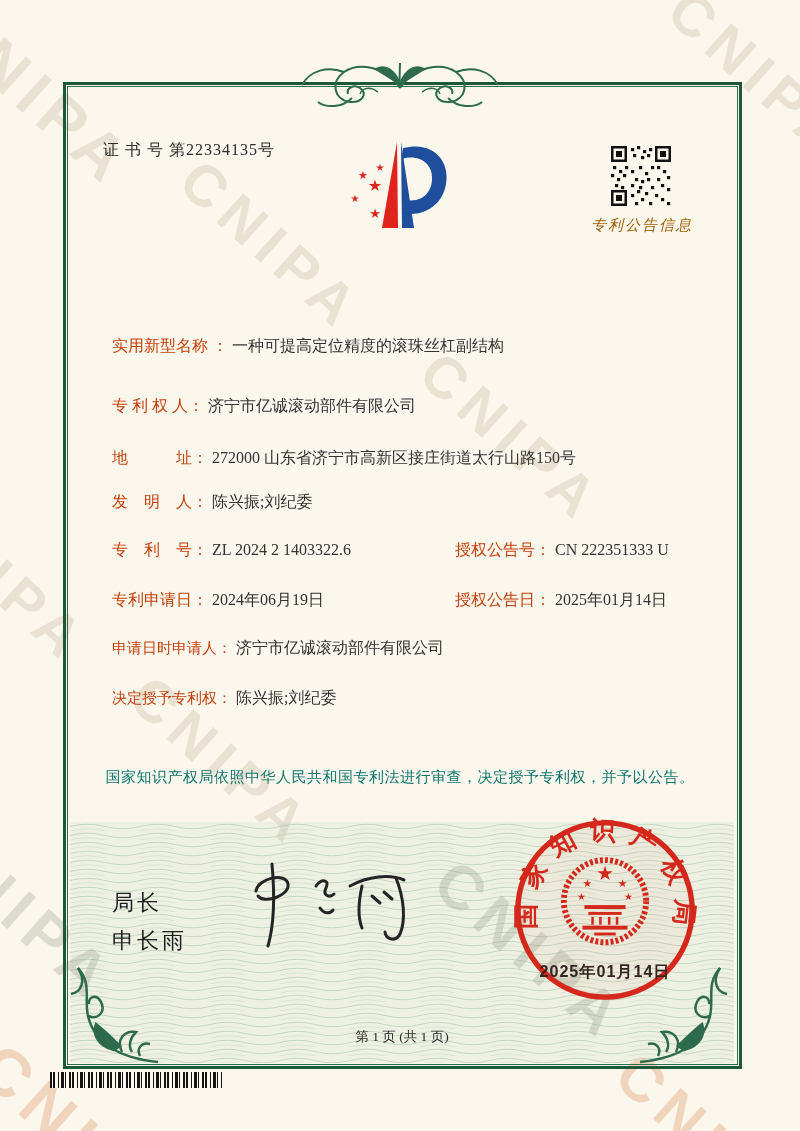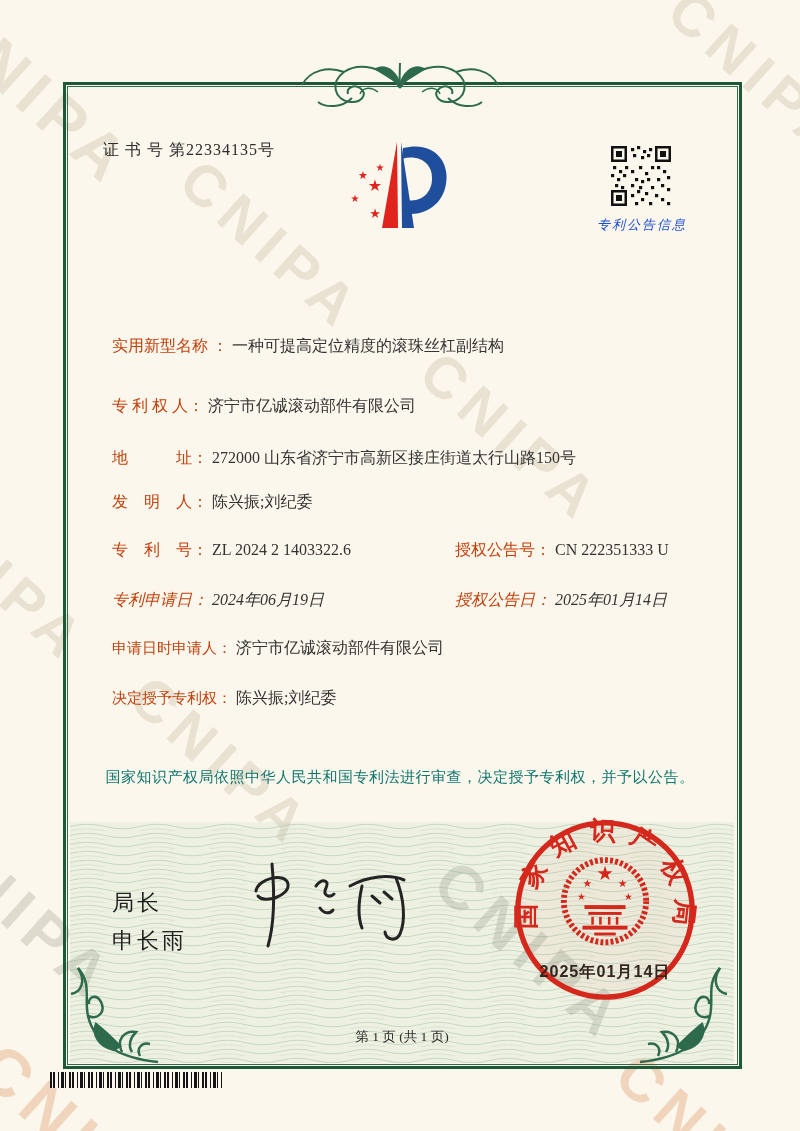--- a/index.html
+++ b/index.html
@@ -23,30 +23,30 @@
 
   .orn{position:absolute;z-index:3;}
   .orn.tl{left:282px;top:58px;}
   .orn.bl{left:56px;top:952px;}
   .orn.br{left:630px;top:952px;transform:scaleX(-1);}
 
   .txt{position:absolute;z-index:4;}
   .certno{left:103px;top:140px;font-size:16px;letter-spacing:1px;color:#2c2c2c;}
   .logo{left:344px;top:138px;}
   .qr{left:611px;top:146px;}
-  .qrlabel{left:588px;top:216px;width:108px;text-align:center;font-size:13px;
-           font-style:italic;letter-spacing:2px;color:#1d4ed8;}
+  .qrlabel{left:588px;top:216px;width:108px;text-align:center;font-size:15px;
+           font-style:italic;letter-spacing:2px;color:#a16207;}
   .title{left:0;top:233px;width:800px;text-align:center;font-size:42px;font-weight:bold;
          letter-spacing:4px;color:#101010;}
 
   .row{position:absolute;left:112px;z-index:4;font-size:16px;white-space:nowrap;}
   .row .lbl{display:inline-block;color:#c2410c;}
   .row .val{color:#333;}
   .r1{top:336px;} .r2{top:396px;} .r3{top:448px;} .r4{top:492px;}
-  .r5{top:540px;} .r6{top:590px;font-style:italic;} .r7{top:638px;} .r8{top:688px;}
+  .r5{top:540px;} .r6{top:590px;} .r7{top:638px;} .r8{top:688px;}
   .r7 .lbl,.r8 .lbl{font-size:15px;text-align:center;}
   .col2{position:absolute;left:343px;top:0;white-space:nowrap;}
 
   .statement{left:76px;top:762px;width:648px;text-align:center;font-size:15px;
              line-height:30px;color:#0f766e;letter-spacing:.5px;}
   .signer{font-family:"Liberation Sans","DejaVu Sans",sans-serif;font-size:22px;
           letter-spacing:3px;color:#1f1f1f;}
   .st1{left:112px;top:888px;} .st2{left:112px;top:926px;}
   .sig{left:238px;top:856px;z-index:4;}
   .seal{left:510px;top:815px;z-index:5;}

